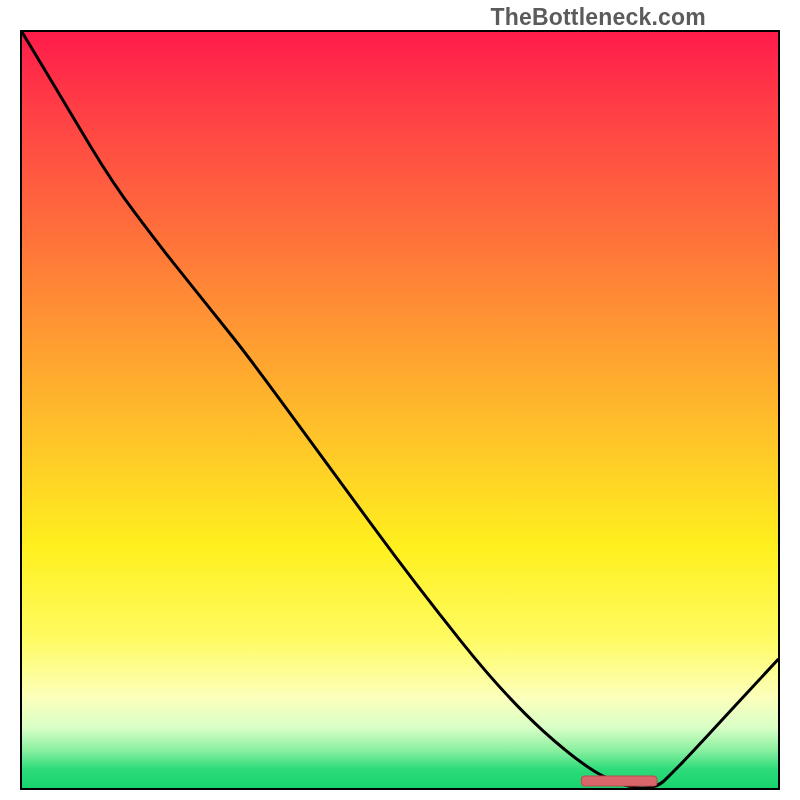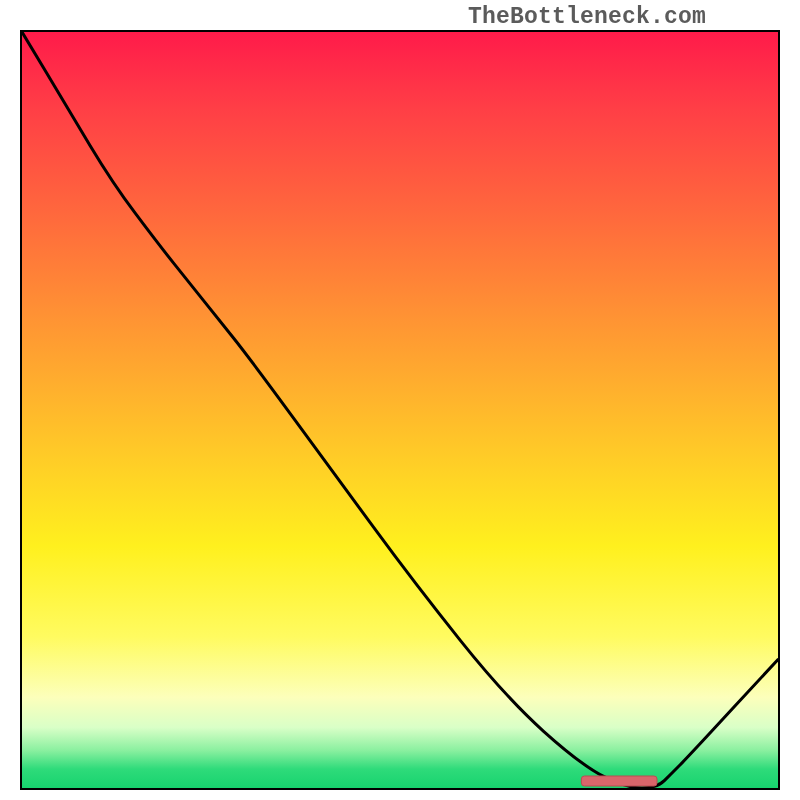--- a/index.html
+++ b/index.html
@@ -8,21 +8,20 @@
     width: 800px;
     height: 800px;
     background: #ffffff;
     font-family: Arial, Helvetica, sans-serif;
     overflow: hidden;
   }
   .wrap {
     position: relative;
     width: 716px;
     height: 800px;
-    font-family: Liberation Mono, monospace;
   }
   .watermark {
     position: absolute;
     top: 4px;
     right: 10px;
     font-size: 23px;
     font-weight: 600;
     color: #5b5b5b;
     letter-spacing: 0.2px;
   }

